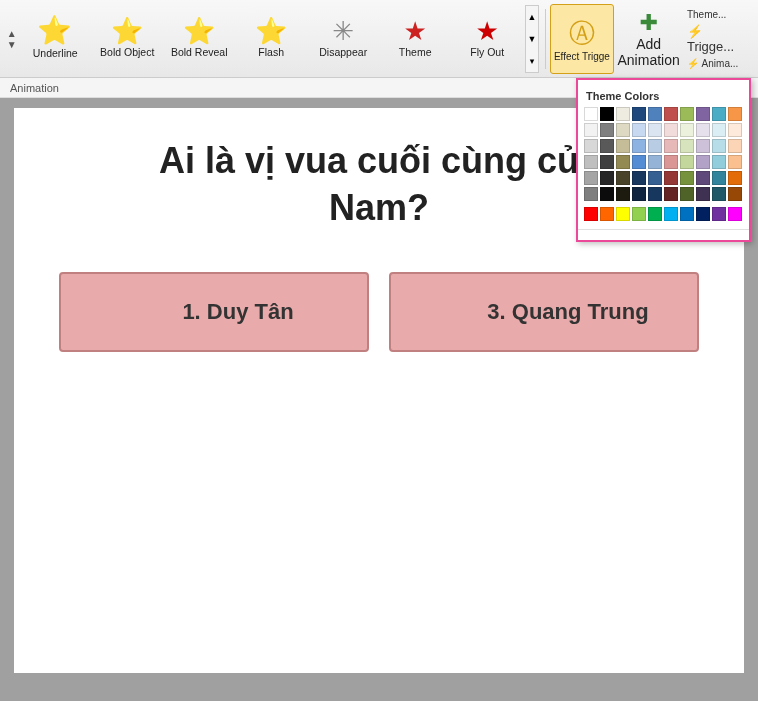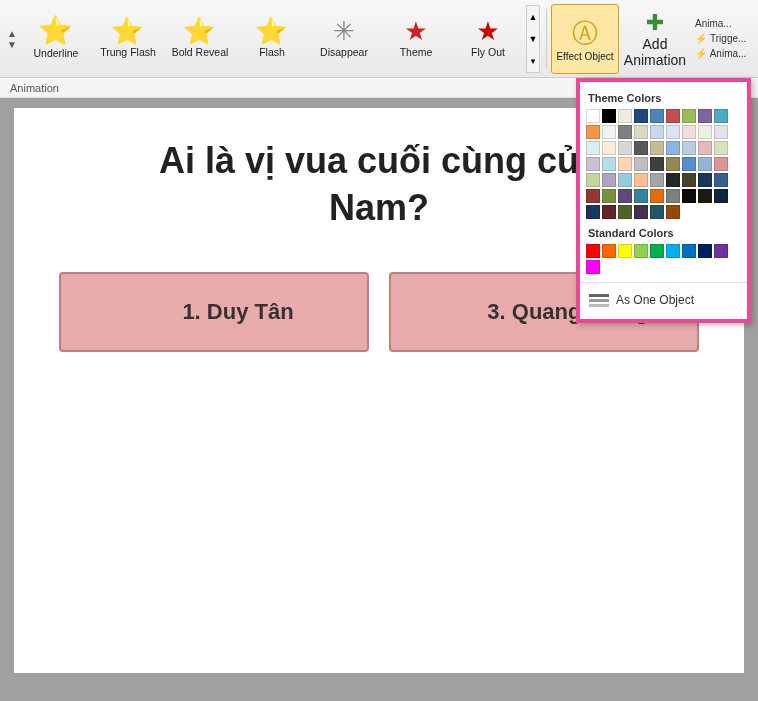--- a/index.html
+++ b/index.html
@@ -102,21 +102,21 @@
       flex-direction: row;
     }
 
     
     .dropdown-panel {
       position: absolute;
       top: 78px;
       left: 576px;
       width: 175px;
       background: white;
-      border: 4px solid #ec4899;
+      border: 2px solid #ec4899;
       box-shadow: 2px 2px 6px rgba(0,0,0,0.25);
       z-index: 100;
       padding: 6px 0;
     }
     .dropdown-section-title {
       font-size: 11px;
       font-weight: bold;
       color: #333;
       padding: 4px 8px 3px 8px;
     }
@@ -232,21 +232,21 @@
   <div class="scroll-arrow">▲<br>▼</div>
 
   <div class="ribbon-group">
     <div class="ribbon-group-items">
       <div class="ribbon-item">
         <span class="icon star-gold">⭐</span>
         <span class="ribbon-item-label">Underline</span>
       </div>
       <div class="ribbon-item">
         <span class="icon" style="color:#d4a017;font-size:26px;">⭐</span>
-        <span class="ribbon-item-label">Trung Flash</span>
+        <span class="ribbon-item-label">Bold Object</span>
       </div>
       <div class="ribbon-item">
         <span class="icon" style="color:#d4a017;font-size:26px;">⭐</span>
         <span class="ribbon-item-label">Bold Reveal</span>
       </div>
       <div class="ribbon-item">
         <span class="icon" style="color:#d4a017;font-size:26px;">⭐</span>
         <span class="ribbon-item-label">Flash</span>
       </div>
       <div class="ribbon-item">
@@ -267,31 +267,31 @@
   <div style="display:flex;flex-direction:column;width:14px;height:68px;justify-content:space-around;border:1px solid #ccc;background:#f5f5f5;margin:0 2px;cursor:pointer;">
     <div style="text-align:center;font-size:9px;">▲</div>
     <div style="text-align:center;font-size:9px;">▼</div>
     <div style="text-align:center;font-size:9px;">▾</div>
   </div>
 
   <div class="ribbon-separator"></div>
 
   <div class="effect-options-btn">
     <span style="font-size:26px;color:#d4a017;">Ⓐ</span>
-    <span style="font-size:10px;color:#222;">Effect Object</span>
+    <span style="font-size:10px;color:#222;">Effect Trigge</span>
   </div>
 
   <div class="add-animation-btn">
     <span style="font-size:22px;color:#3a8a3a;">✚</span>
     <span style="font-size:14px;">Add Animation</span>
   </div>
 
   <div style="display:flex;flex-direction:column;height:70px;justify-content:center;">
-    <div style="font-size:10px;color:#333;padding:2px 4px;">Anima...</div>
-    <div style="font-size:10px;color:#333;padding:2px 4px;">⚡ Trigge...</div>
+    <div style="font-size:10px;color:#333;padding:2px 4px;">Theme...</div>
+    <div style="font-size:13px;color:#333;padding:2px 4px;">⚡ Trigge...</div>
     <div style="font-size:10px;color:#333;padding:2px 4px;">⚡ Anima...</div>
   </div>
 </div>
 
 <div class="sub-ribbon">
   <span>Animation</span>
 </div>
 
 <div class="dropdown-panel">
   <div class="dropdown-section-title">Theme Colors</div>
@@ -351,45 +351,36 @@
       <div class="color-swatch" style="background: rgb(29, 27, 16);"></div>
       <div class="color-swatch" style="background: rgb(15, 36, 62);"></div>
       <div class="color-swatch" style="background: rgb(23, 55, 94);"></div>
       <div class="color-swatch" style="background: rgb(99, 36, 35);"></div>
       <div class="color-swatch" style="background: rgb(79, 98, 40);"></div>
       <div class="color-swatch" style="background: rgb(63, 49, 81);"></div>
       <div class="color-swatch" style="background: rgb(32, 88, 103);"></div>
       <div class="color-swatch" style="background: rgb(151, 72, 6);"></div>
     </div>
 
-  <div class="dropdown-section-title">Standard Colors</div>
   <div class="color-grid" id="standard-colors-grid">
       <div class="color-swatch" style="background: rgb(255, 0, 0);"></div>
       <div class="color-swatch" style="background: rgb(255, 102, 0);"></div>
       <div class="color-swatch" style="background: rgb(255, 255, 0);"></div>
       <div class="color-swatch" style="background: rgb(146, 208, 80);"></div>
       <div class="color-swatch" style="background: rgb(0, 176, 80);"></div>
       <div class="color-swatch" style="background: rgb(0, 176, 240);"></div>
       <div class="color-swatch" style="background: rgb(0, 112, 192);"></div>
       <div class="color-swatch" style="background: rgb(0, 32, 96);"></div>
       <div class="color-swatch" style="background: rgb(112, 48, 160);"></div>
       <div class="color-swatch" style="background: rgb(255, 0, 255);"></div>
     </div>
 
   <div class="dropdown-divider"></div>
 
 
-  <div class="sequence-item">
-    <svg class="sequence-icon" viewBox="0 0 22 16" fill="none">
-      <rect x="1" y="2" width="20" height="3" fill="#666"></rect>
-      <rect x="1" y="7" width="20" height="3" fill="#999"></rect>
-      <rect x="1" y="12" width="20" height="3" fill="#bbb"></rect>
-    </svg>
-    <span>As One Object</span>
-  </div>
 
 
 </div>
 
 <div class="slide-area">
   <div class="slide">
     <div class="slide-title">Ai là vị vua cuối cùng của<br>Nam?</div>
     <div class="answer-grid">
       <div class="answer-box answer-1">
         <span>1. Duy Tân</span>

